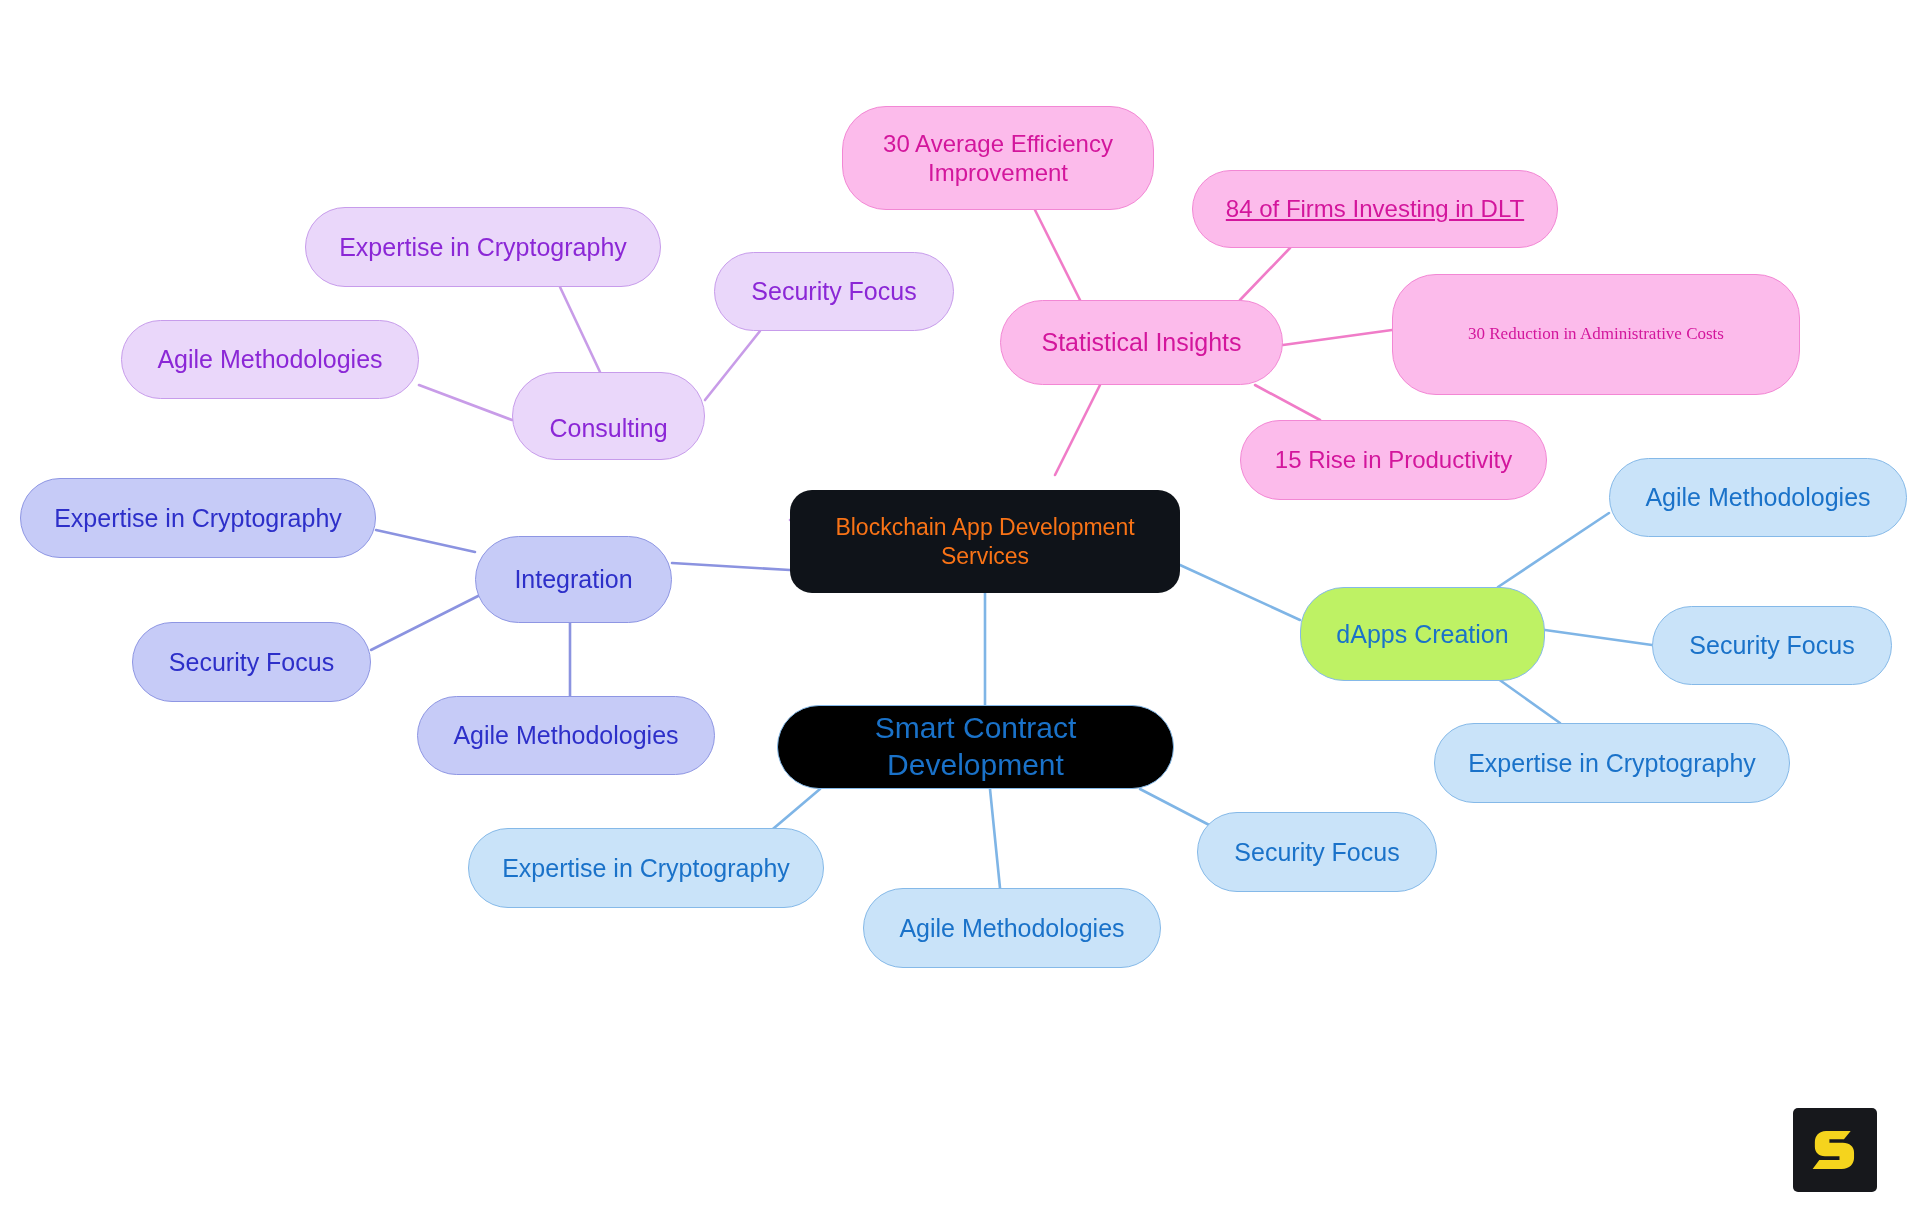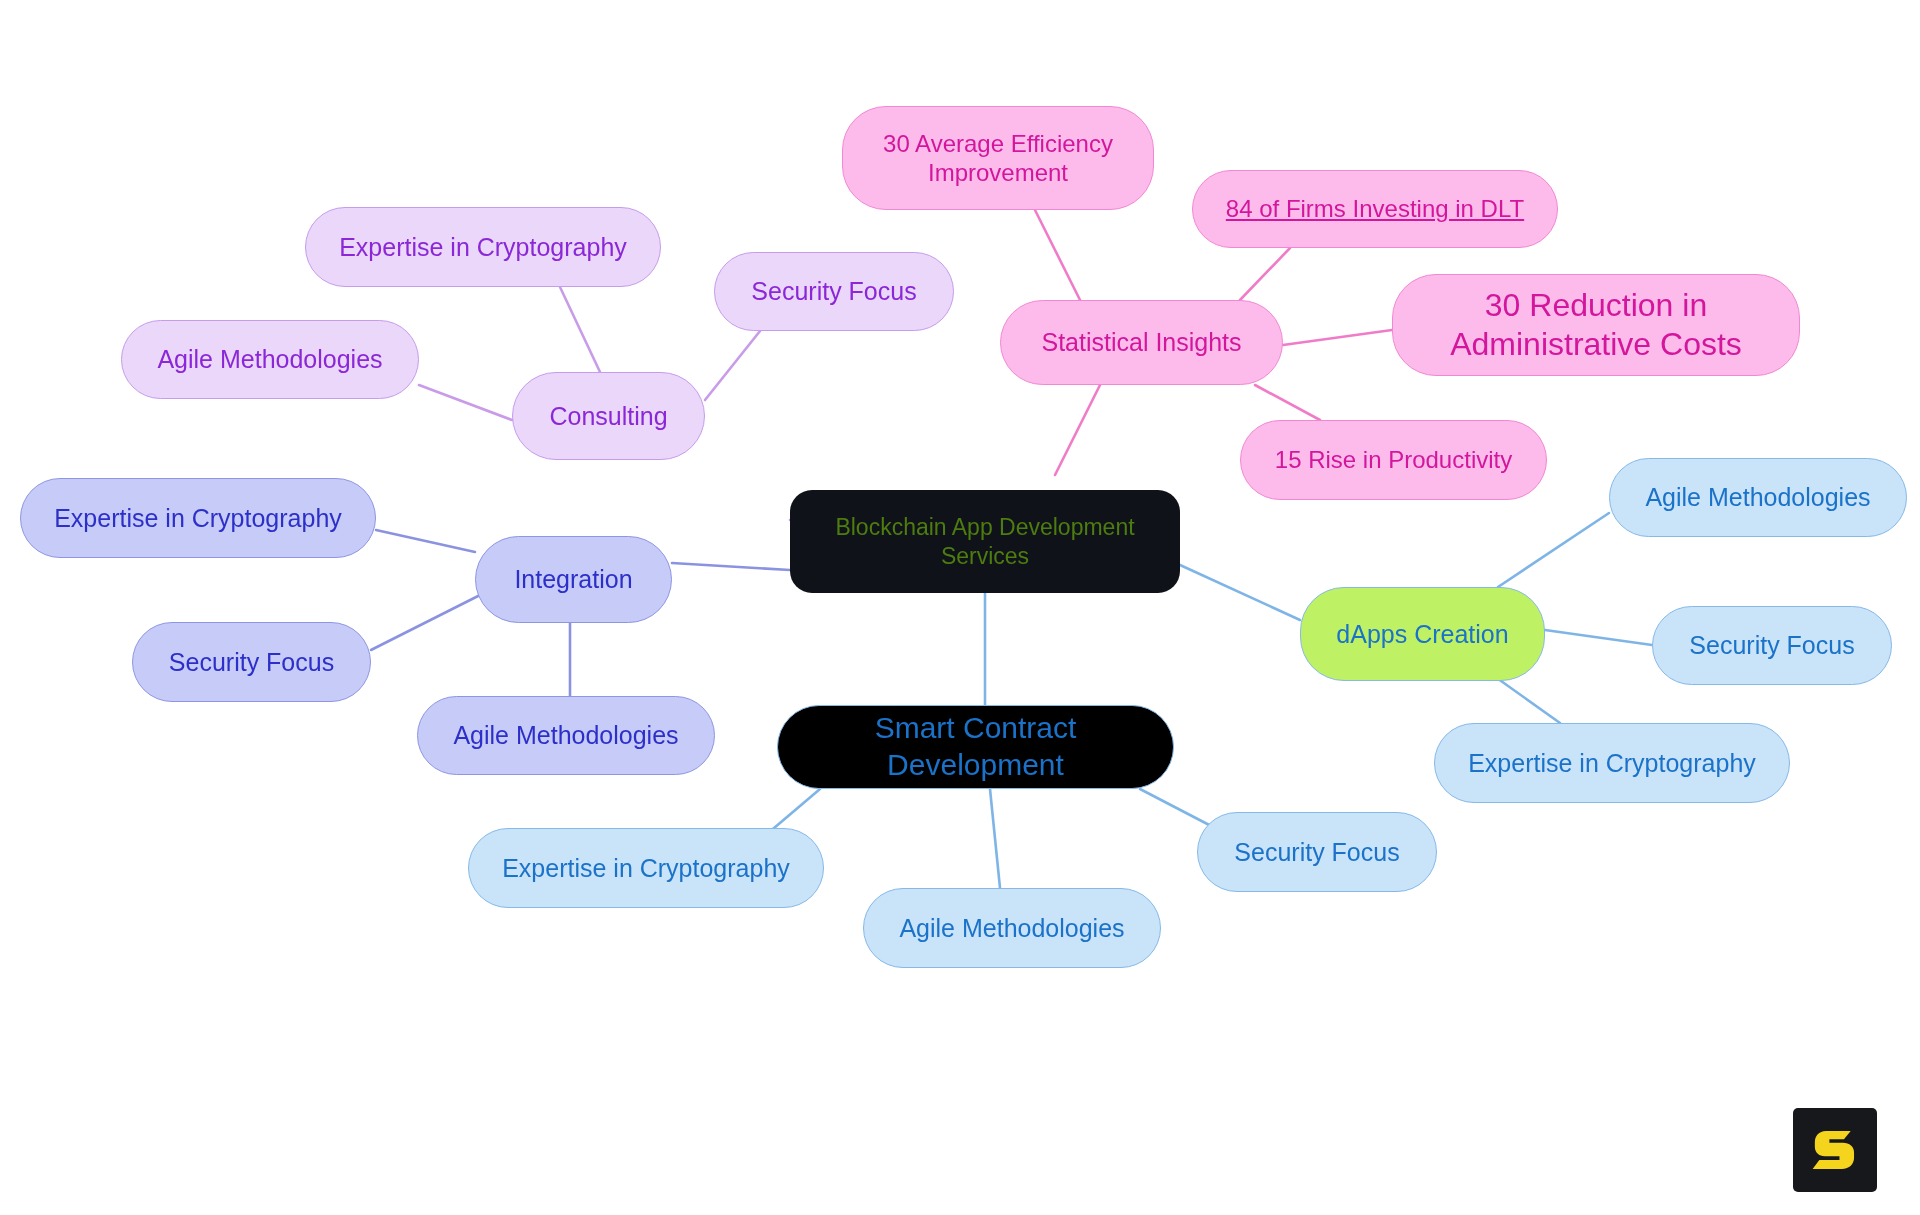--- a/index.html
+++ b/index.html
@@ -73,29 +73,29 @@
       <line x1="570" y1="612" x2="570" y2="696" stroke="#8b93e0" stroke-width="2.6" stroke-linecap="round"></line>
       <line x1="820" y1="789" x2="760" y2="840" stroke="#7fb5e6" stroke-width="2.6" stroke-linecap="round"></line>
       <line x1="990" y1="789" x2="1000" y2="888" stroke="#7fb5e6" stroke-width="2.6" stroke-linecap="round"></line>
       <line x1="1140" y1="789" x2="1215" y2="828" stroke="#7fb5e6" stroke-width="2.6" stroke-linecap="round"></line>
       <line x1="1498" y1="587" x2="1609" y2="513" stroke="#7fb5e6" stroke-width="2.6" stroke-linecap="round"></line>
       <line x1="1545" y1="630" x2="1652" y2="645" stroke="#7fb5e6" stroke-width="2.6" stroke-linecap="round"></line>
       <line x1="1480" y1="666" x2="1560" y2="723" stroke="#7fb5e6" stroke-width="2.6" stroke-linecap="round"></line>
     </svg>
 
   <div id="nodes-layer">
-      <div class="node root" style="left: 790px; top: 490px; width: 390px; height: 103px; background: rgb(15, 19, 25); color: #4d7c0f; font-size: 23px;"><span>Blockchain App Development Services</span></div>
-      <div class="node" style="left: 512px; top: 372px; width: 193px; height: 88px; background: rgb(234, 215, 250); color: rgb(139, 39, 214); font-size: 25px; border-color: rgb(199, 156, 235);"><span>Consulting</span></div>
+      <div class="node root" style="left: 790px; top: 490px; width: 390px; height: 103px; background: rgb(15, 19, 25); color: #f97316; font-size: 23px;"><span>Blockchain App Development Services</span></div>
+      <div class="node" style="left: 512px; top: 372px; width: 193px; height: 88px; background: rgb(234, 215, 250); color: rgb(139, 39, 214); font-size: 25px; border-color: rgb(199, 156, 235); align-items: flex-end;"><span>Consulting</span></div>
       <div class="node" style="left: 305px; top: 207px; width: 356px; height: 80px; background: rgb(234, 215, 250); color: rgb(139, 39, 214); font-size: 25px; border-color: rgb(199, 156, 235);"><span>Expertise in Cryptography</span></div>
       <div class="node" style="left: 121px; top: 320px; width: 298px; height: 79px; background: rgb(234, 215, 250); color: rgb(139, 39, 214); font-size: 25px; border-color: rgb(199, 156, 235);"><span>Agile Methodologies</span></div>
       <div class="node" style="left: 714px; top: 252px; width: 240px; height: 79px; background: rgb(234, 215, 250); color: rgb(139, 39, 214); font-size: 25px; border-color: rgb(199, 156, 235);"><span>Security Focus</span></div>
       <div class="node" style="left: 1000px; top: 300px; width: 283px; height: 85px; background: rgb(252, 187, 235); color: rgb(211, 22, 156); font-size: 25px; border-color: rgb(242, 135, 212);"><span>Statistical Insights</span></div>
       <div class="node" style="left: 842px; top: 106px; width: 312px; height: 104px; background: rgb(252, 187, 235); color: rgb(211, 22, 156); font-size: 24px; border-color: rgb(242, 135, 212);"><span>30 Average Efficiency Improvement</span></div>
       <div class="node" style="left: 1192px; top: 170px; width: 366px; height: 78px; background: rgb(252, 187, 235); color: rgb(211, 22, 156); font-size: 24px; border-color: rgb(242, 135, 212); text-decoration: underline;"><span>84 of Firms Investing in DLT</span></div>
-      <div class="node" style="left: 1392px; top: 274px; width: 408px; height: 102px; background: rgb(252, 187, 235); color: rgb(211, 22, 156); font-size: 32px; border-color: rgb(242, 135, 212);"><span>30 Reduction in Administrative Costs</span></div>
+      <div class="node" style="left: 1392px; top: 274px; width: 408px; height: 121px; background: rgb(252, 187, 235); color: rgb(211, 22, 156); font-size: 17px; border-color: rgb(242, 135, 212); font-family: Liberation Serif, serif;"><span>30 Reduction in Administrative Costs</span></div>
       <div class="node" style="left: 1240px; top: 420px; width: 307px; height: 80px; background: rgb(252, 187, 235); color: rgb(211, 22, 156); font-size: 24px; border-color: rgb(242, 135, 212);"><span>15 Rise in Productivity</span></div>
       <div class="node" style="left: 475px; top: 525px; width: 197px; height: 87px; background: rgb(198, 203, 247); color: rgb(45, 47, 201); font-size: 25px; border-color: rgb(142, 150, 227); margin-top: 11px;"><span>Integration</span></div>
       <div class="node" style="left: 20px; top: 478px; width: 356px; height: 80px; background: rgb(198, 203, 247); color: rgb(45, 47, 201); font-size: 25px; border-color: rgb(142, 150, 227);"><span>Expertise in Cryptography</span></div>
       <div class="node" style="left: 132px; top: 622px; width: 239px; height: 80px; background: rgb(198, 203, 247); color: rgb(45, 47, 201); font-size: 25px; border-color: rgb(142, 150, 227);"><span>Security Focus</span></div>
       <div class="node" style="left: 417px; top: 696px; width: 298px; height: 79px; background: rgb(198, 203, 247); color: rgb(45, 47, 201); font-size: 25px; border-color: rgb(142, 150, 227);"><span>Agile Methodologies</span></div>
       <div class="node" style="left: 777px; top: 705px; width: 397px; height: 84px; background: #000000; color: rgb(26, 114, 201); font-size: 30px; border-color: rgb(133, 185, 232);"><span>Smart Contract Development</span></div>
       <div class="node" style="left: 468px; top: 828px; width: 356px; height: 80px; background: rgb(201, 227, 249); color: rgb(26, 114, 201); font-size: 25px; border-color: rgb(133, 185, 232);"><span>Expertise in Cryptography</span></div>
       <div class="node" style="left: 863px; top: 888px; width: 298px; height: 80px; background: rgb(201, 227, 249); color: rgb(26, 114, 201); font-size: 25px; border-color: rgb(133, 185, 232);"><span>Agile Methodologies</span></div>
       <div class="node" style="left: 1197px; top: 812px; width: 240px; height: 80px; background: rgb(201, 227, 249); color: rgb(26, 114, 201); font-size: 25px; border-color: rgb(133, 185, 232);"><span>Security Focus</span></div>
       <div class="node" style="left: 1300px; top: 587px; width: 245px; height: 94px; background: #bef264; color: rgb(26, 114, 201); font-size: 25px; border-color: rgb(133, 185, 232);"><span>dApps Creation</span></div>

